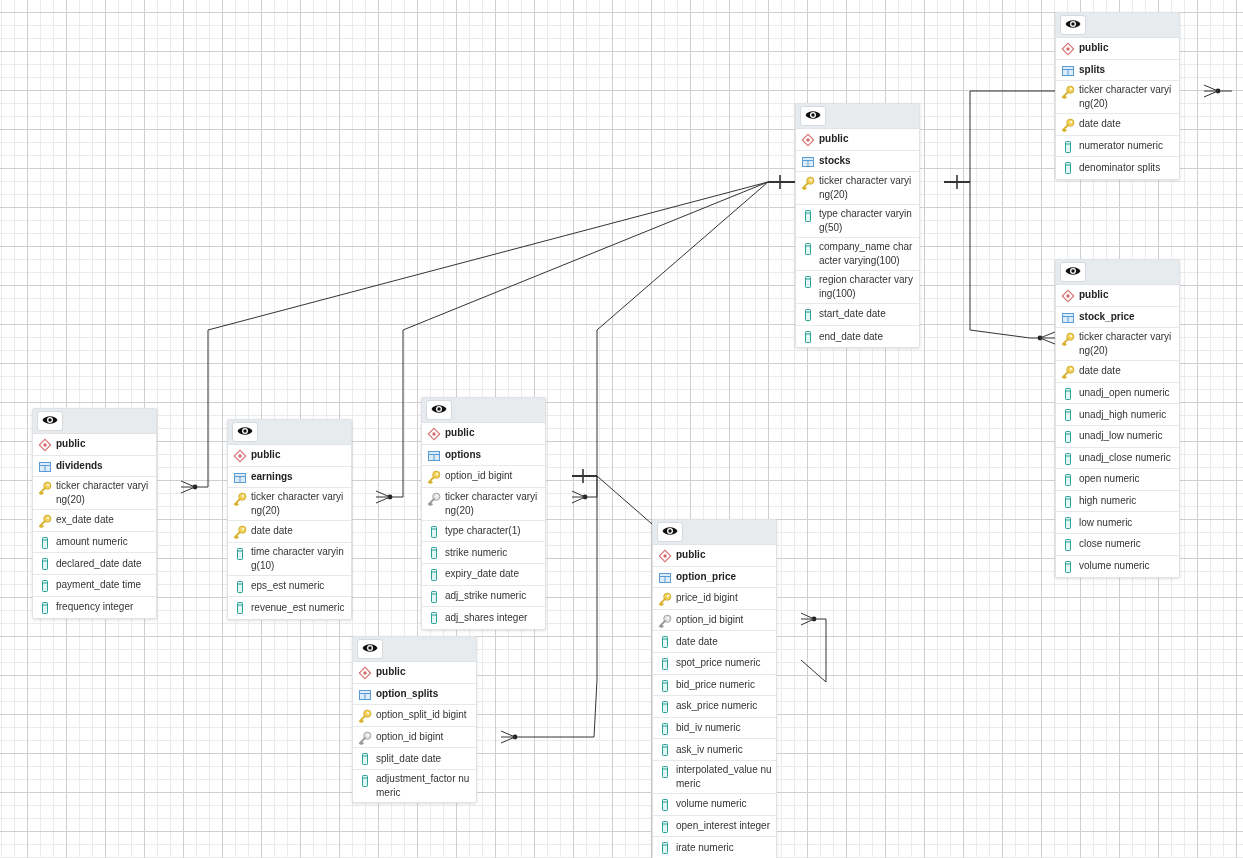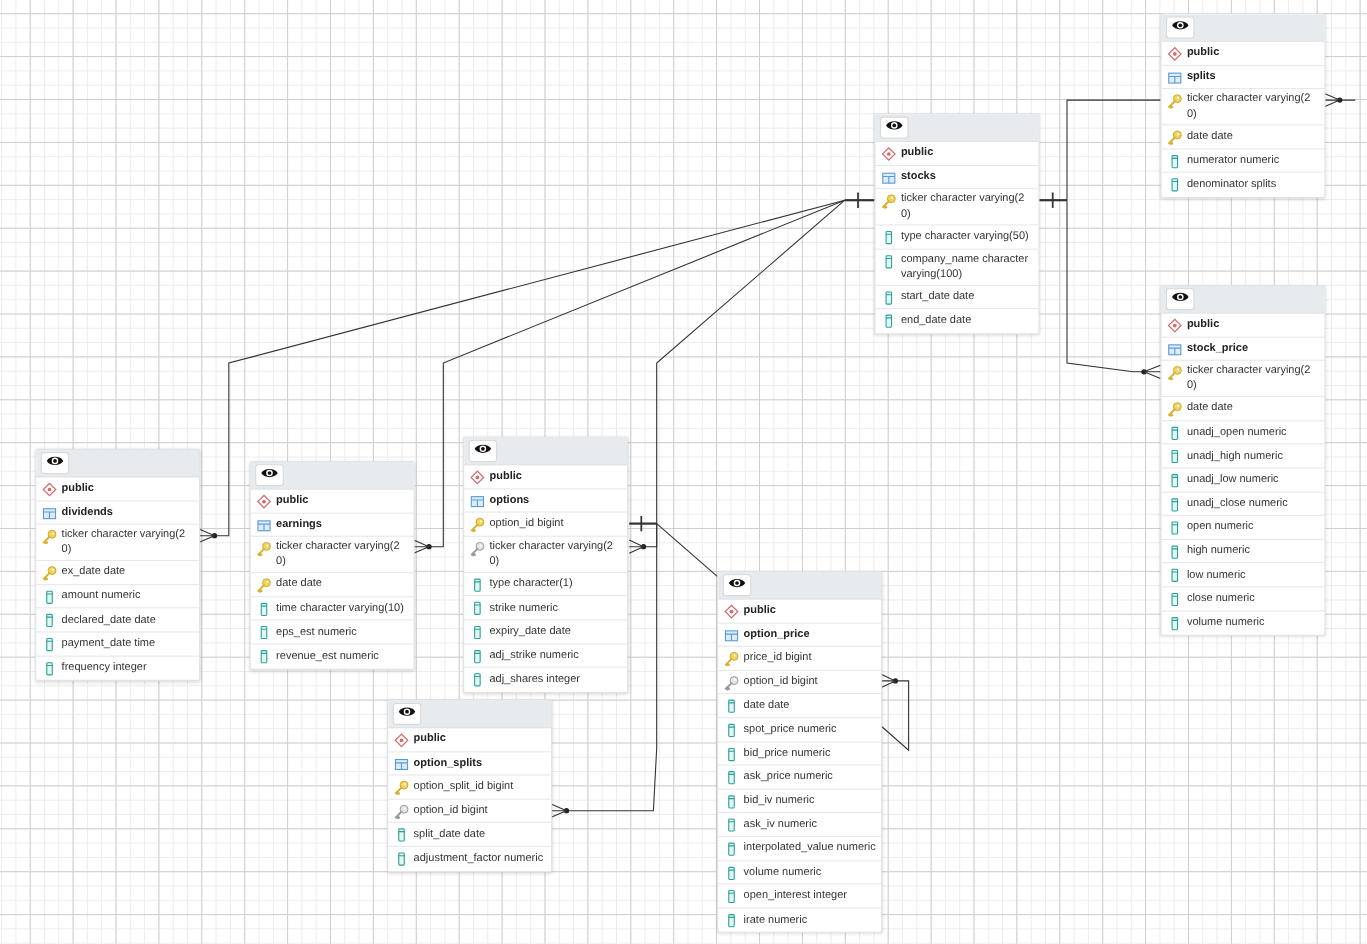--- a/index.html
+++ b/index.html
@@ -14,21 +14,21 @@
         #ffffff;
     }
     #canvas { position: absolute; left: 0; top: 0; width: 1243px; height: 858px; }
     #links { position: absolute; left: 0; top: 0; width: 1243px; height: 858px; }
     #links path, #links line { fill: none; stroke: #333; stroke-width: 1; }
     #links .thick { stroke-width: 2; }
     #links .bar { stroke-width: 1.6; }
     #links circle { fill: #222; stroke: none; }
 
     .table-card {
-      position: absolute; width: 150px; box-sizing: border-box;
+      position: absolute; width: 125px; box-sizing: border-box;
       background: #fff; border: 1px solid #dfe3e8; border-radius: 2px;
       box-shadow: 0 1px 3px rgba(0,0,0,0.12);
     }
     .t-stocks        { left: 795px;  top: 103px; }
     .t-splits        { left: 1055px; top: 12px;  }
     .t-stock_price   { left: 1055px; top: 259px; }
     .t-dividends     { left: 32px;   top: 408px; }
     .t-earnings      { left: 227px;  top: 419px; }
     .t-options       { left: 421px;  top: 397px; }
     .t-option_splits { left: 352px;  top: 636px; }
@@ -158,20 +158,29 @@
         </span>
         <span class="label">company_name character varying(100)</span>
       </div>
       <div class="row ">
         <span class="icon">
           <svg width="14" height="14" viewBox="0 0 14 14">
             <rect x="4.5" y="1.5" width="5" height="11" rx="0.8" fill="#e2f6f3" stroke="#2aa198"></rect>
             <line x1="4.5" y1="4" x2="9.5" y2="4" stroke="#2aa198"></line>
           </svg>
         </span>
+        <span class="label">region character varying(100)</span>
+      </div>
+      <div class="row ">
+        <span class="icon">
+          <svg width="14" height="14" viewBox="0 0 14 14">
+            <rect x="4.5" y="1.5" width="5" height="11" rx="0.8" fill="#e2f6f3" stroke="#2aa198"></rect>
+            <line x1="4.5" y1="4" x2="9.5" y2="4" stroke="#2aa198"></line>
+          </svg>
+        </span>
         <span class="label">start_date date</span>
       </div>
       <div class="row ">
         <span class="icon">
           <svg width="14" height="14" viewBox="0 0 14 14">
             <rect x="4.5" y="1.5" width="5" height="11" rx="0.8" fill="#e2f6f3" stroke="#2aa198"></rect>
             <line x1="4.5" y1="4" x2="9.5" y2="4" stroke="#2aa198"></line>
           </svg>
         </span>
         <span class="label">end_date date</span>

